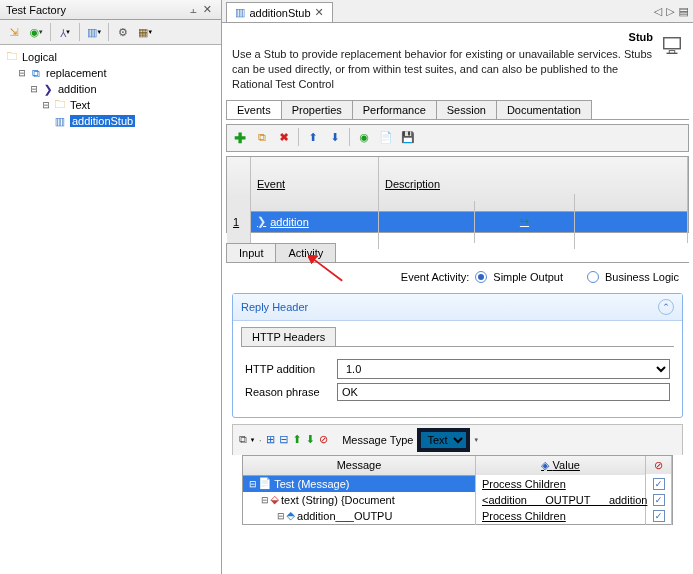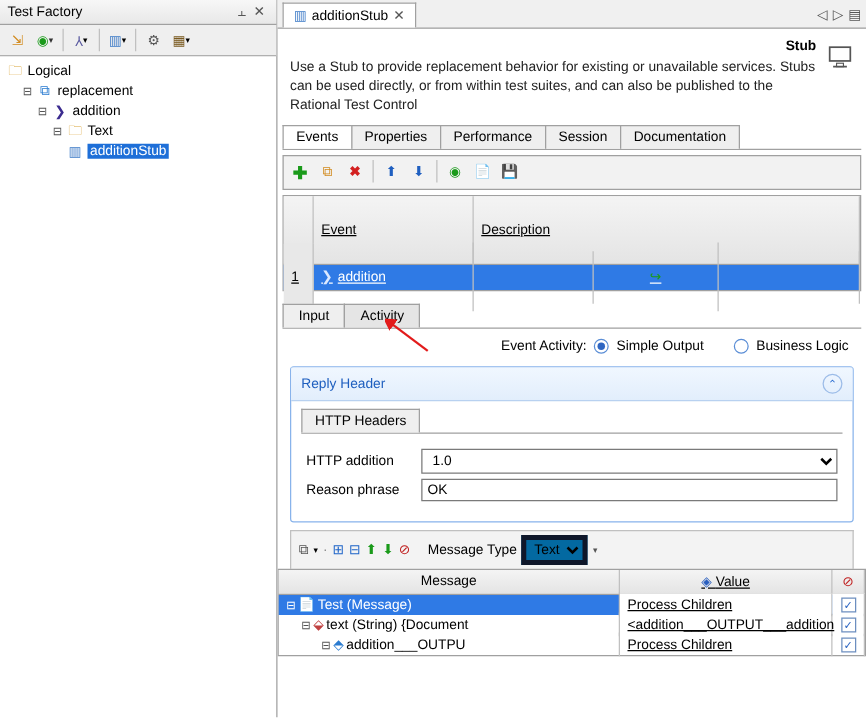--- a/index.html
+++ b/index.html
@@ -50,21 +50,21 @@
   .reply-header { background: linear-gradient(#f0f7ff,#e2eefc); color: #1e5fbf; padding: 5px 8px; display: flex; align-items: center; border-bottom: 1px solid #b8d1f0; }
   .reply-header .chev { margin-left: auto; width: 16px; height: 16px; border: 1px solid #9cbce8; border-radius: 50%; display: flex; align-items: center; justify-content: center; color: #2d6fd2; font-size: 9px; }
   .rs-tabs { display: flex; margin: 6px 8px 0; border-bottom: 1px solid #a0a0a0; }
   .rs-tab { padding: 3px 10px; border: 1px solid #a0a0a0; border-bottom: none; background: #efefef; margin-right: -1px; }
   .rs-tab.active { background: #fff; }
   .form-grid { padding: 8px 12px 12px; }
   .form-row { display: flex; align-items: center; margin: 4px 0; }
   .form-row label { width: 92px; }
   .form-row input, .form-row select { flex: 1; border: 1px solid #7a7a7a; padding: 2px 4px; font-size: 11px; background: #fff; }
   .msg-toolbar { display: flex; align-items: center; gap: 4px; padding: 3px 6px; margin: 4px 10px 0; border: 1px solid #c0c0c0; border-bottom: none; background: #f3f3f3; }
-  .msg-table { margin: 0 0; border: 1px solid #a0a0a0; }
+  .msg-table { margin: 0 20px; border: 1px solid #a0a0a0; }
   .mt-head { display: flex; background: linear-gradient(#f4f4f4,#e4e4e4); border-bottom: 1px solid #a0a0a0; }
   .mt-cell { padding: 3px 6px; border-right: 1px solid #c0c0c0; }
   .mt-w0 { flex: 1; } .mt-w1 { width: 170px; text-decoration: underline; } .mt-w2 { width: 26px; text-align: center; }
   .mt-row { display: flex; align-items: center; height: 16px; }
   .mt-row.selected { background: #2f7ae5; color: #fff; }
   .cb { width: 12px; height: 12px; border: 1px solid #6c8ebf; background: #fff; display: inline-flex; align-items: center; justify-content: center; font-size: 9px; color: #2d66c2; }
   .icon-svg { width: 14px; height: 14px; display: block; }
   .green-plus { color: #1a9a1a; font-weight: bold; font-size: 14px; }
   .arrow-up { color: #1f5fc0; } .arrow-down { color: #1f5fc0; }
   .red-x { color: #d32020; font-weight: bold; }

